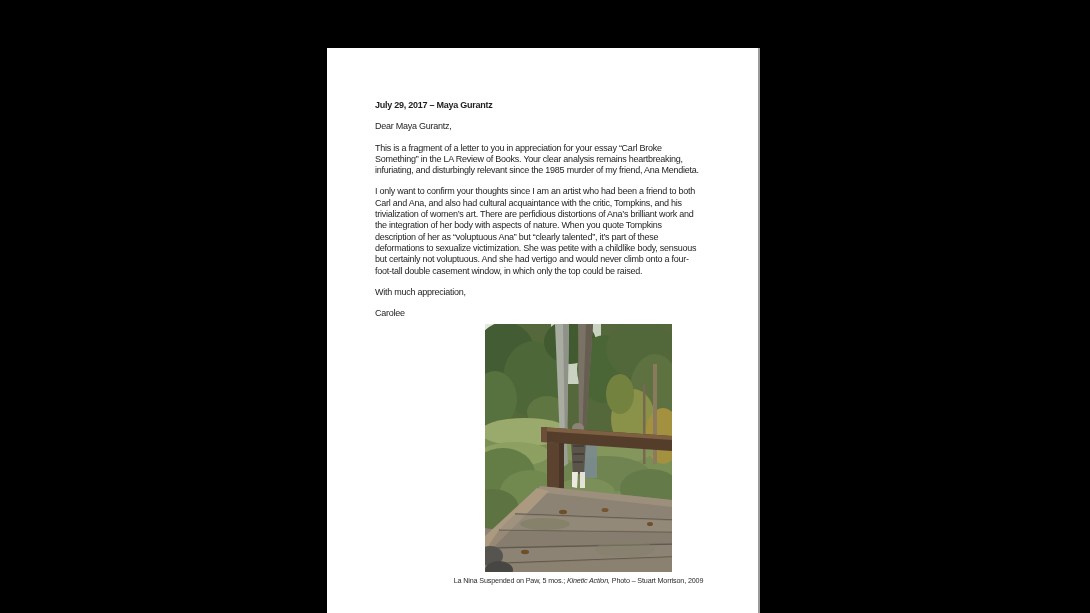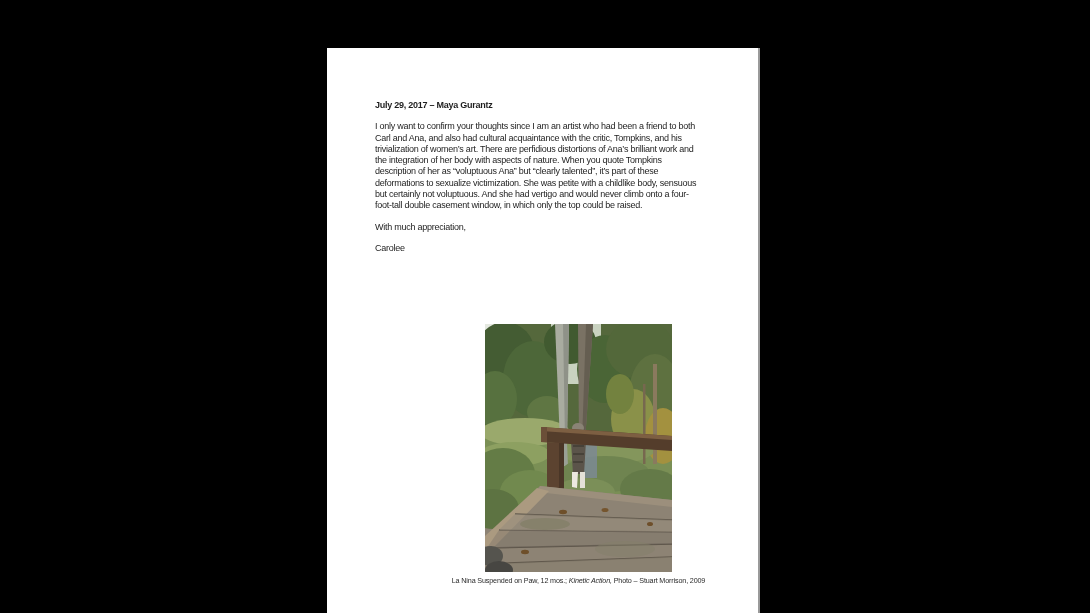--- a/index.html
+++ b/index.html
@@ -67,20 +67,24 @@
   .caption em { }
 </style>
 </head>
 <body>
 
 <div class="stage">
   <div class="page">
 
     <div class="letter">
       <p class="date">July 29, 2017 – Maya Gurantz</p>
+      <p>Dear Maya Gurantz,</p>
+      <p>This is a fragment of a letter to you in appreciation for your essay “Carl Broke
+Something” in the LA Review of Books. Your clear analysis remains heartbreaking,
+infuriating, and disturbingly relevant since the 1985 murder of my friend, Ana Mendieta.</p>
       <p>I only want to confirm your thoughts since I am an artist who had been a friend to both
 Carl and Ana, and also had cultural acquaintance with the critic, Tompkins, and his
 trivialization of women’s art. There are perfidious distortions of Ana’s brilliant work and
 the integration of her body with aspects of nature. When you quote Tompkins
 description of her as “voluptuous Ana” but “clearly talented”, it’s part of these
 deformations to sexualize victimization. She was petite with a childlike body, sensuous
 but certainly not voluptuous. And she had vertigo and would never climb onto a four-
 foot-tall double casement window, in which only the top could be raised.</p>
       <p>With much appreciation,</p>
       <p>Carolee</p>
@@ -167,17 +171,17 @@
           <ellipse cx="40" cy="228" rx="4" ry="2.2" fill="#6e4f2a"></ellipse>
           <ellipse cx="120" cy="186" rx="3.5" ry="2" fill="#75552e"></ellipse>
           <ellipse cx="165" cy="200" rx="3" ry="2" fill="#6e4f2a"></ellipse>
           <ellipse cx="6" cy="232" rx="12" ry="10" fill="#55544e"></ellipse>
           <ellipse cx="14" cy="246" rx="14" ry="9" fill="#474642"></ellipse>
         </g>
       </svg>
     </div>
 
     <div class="caption">
-      <span>La Nina Suspended on Paw, 12 mos.; </span><em>Kinetic Action,</em><span> Photo – Stuart Morrison, 2009</span>
+      <span>La Nina Suspended on Paw, 5 mos.; </span><em>Kinetic Action,</em><span> Photo – Stuart Morrison, 2009</span>
     </div>
 
   </div>
 </div>
 
 </body></html>

